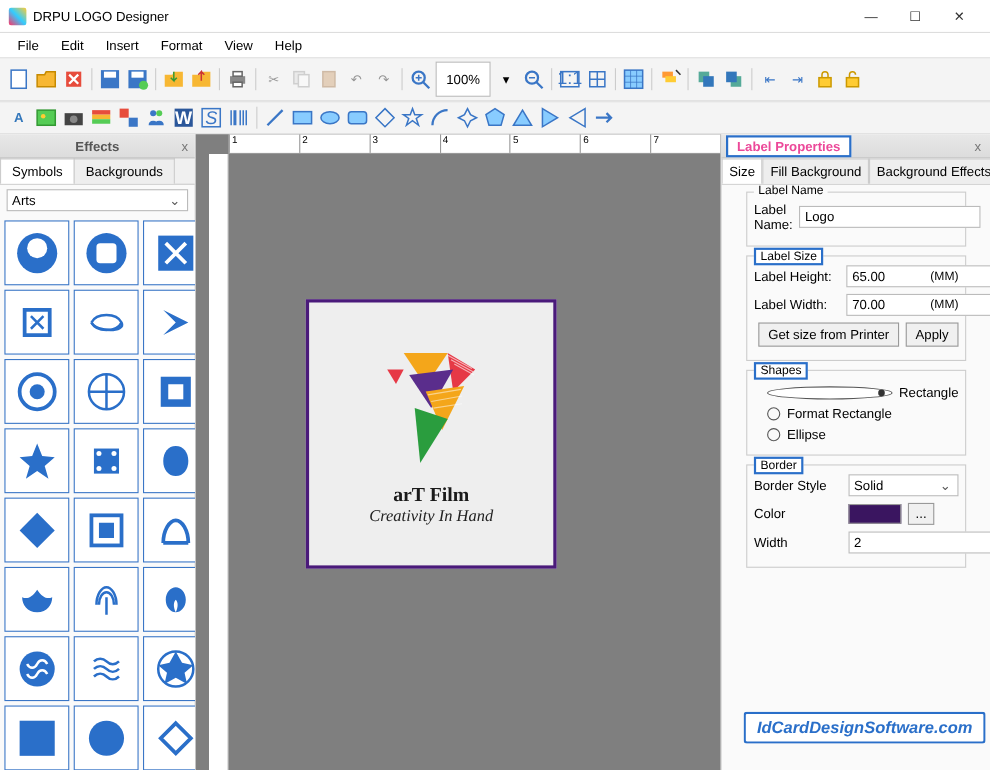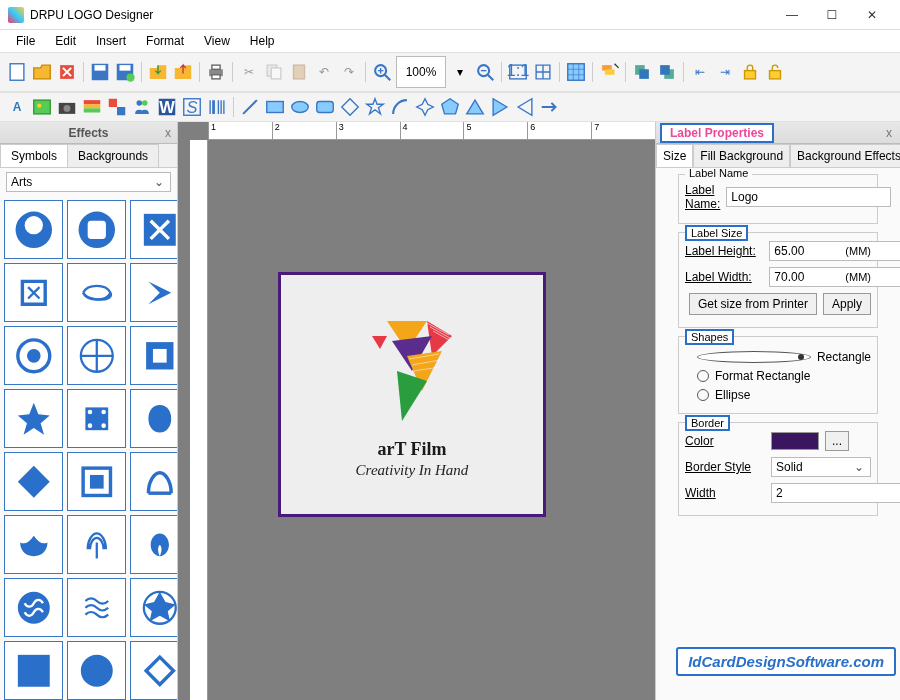--- a/index.html
+++ b/index.html
@@ -23,37 +23,37 @@
 .tab { padding: 4px 10px; border: 1px solid #ccc; border-bottom: none; background: #fff; margin-right: -1px; }
 .tab.inactive { background: #eee; }
 .catsel { margin: 4px 6px; height: 20px; border: 1px solid #bbb; display: flex; align-items: center; padding: 0 4px; background: #fff; position: relative; }
 .catsel::after { content: "⌄"; position: absolute; right: 6px; color: #555; }
 .symgrid { flex: 1; overflow-y: auto; padding: 4px; display: grid; grid-template-columns: repeat(3, 1fr); gap: 4px; }
 .symcell { aspect-ratio: 1; border: 1px solid #3a76c6; background: #fff; display: flex; align-items: center; justify-content: center; }
 .symcell svg { width: 80%; height: 80%; }
 .canvasarea { flex: 1; background: #7f7f7f; position: relative; overflow: hidden; }
 .hruler { position: absolute; top: 0; left: 30px; right: 0; height: 18px; background: #fff; border-bottom: 1px solid #999; font-size: 9px; display: flex; }
 .vruler { position: absolute; top: 18px; left: 12px; width: 18px; bottom: 0; background: #fff; border-right: 1px solid #999; }
-.canvas { position: absolute; top: 150px; left: 100px; width: 268px; height: 245px; background: #eee; border: 3px solid #4a1a7a; display: flex; flex-direction: column; align-items: center; justify-content: center; }
+.canvas { position: absolute; top: 150px; left: 100px; width: 228px; height: 245px; background: #eee; border: 3px solid #4a1a7a; display: flex; flex-direction: column; align-items: center; justify-content: center; }
 .logo { width: 140px; height: 130px; position: relative; margin-top: -10px; }
 .logotxt1 { font-family: "Comic Sans MS", cursive; font-weight: bold; font-size: 18px; color: #1a1a1a; margin-top: 8px; }
 .logotxt2 { font-family: Georgia, serif; font-style: italic; font-size: 15px; color: #222; margin-top: 2px; }
 .rightpanel { width: 245px; background: #fafafa; border-left: 1px solid #ccc; display: flex; flex-direction: column; }
 .rphdr { background: linear-gradient(#e8e8e8,#dcdcdc); height: 22px; display: flex; align-items: center; padding: 0 4px; border-bottom: 1px solid #bbb; }
 .rphdr .ttl { border: 2px solid #2a6fc9; padding: 1px 8px; background: #fff; font-weight: bold; color: #ec4899; }
 .rphdr .x { margin-left: auto; color: #777; padding: 0 4px; }
 .rtabs { display: flex; border-bottom: 1px solid #ccc; font-size: 11px; }
 .rtab { padding: 4px 6px; border: 1px solid #ccc; border-bottom: none; background: #fff; white-space: nowrap; }
 .rtab.inactive { background: #eee; }
 .propbody { padding: 6px 22px; overflow-y: auto; flex: 1; }
 .fgroup { border: 1px solid #ccc; margin-bottom: 8px; padding: 8px 6px 6px; position: relative; }
 .fgroup .fgt { position: absolute; top: -8px; left: 6px; background: #fafafa; padding: 0 4px; font-size: 11px; }
 .fgroup .fgt.boxed { border: 2px solid #2a6fc9; background: #fff; }
 .frow { display: flex; align-items: center; gap: 6px; margin-bottom: 6px; }
-.frow label { width: 80px; text-decoration: underline; }
+.frow label { width: 80px; }
 .inp { border: 1px solid #bbb; height: 20px; padding: 0 4px; background: #fff; flex: 1; }
 .spin { width: 70px; display: flex; }
 .spin .inp { flex: 1; }
 .unit { font-size: 11px; }
 .btn { border: 1px solid #999; background: #f0f0f0; padding: 3px 8px; }
 .radio { display: flex; align-items: center; gap: 6px; margin: 5px 0 5px 12px; text-align: right; }
 .radio .r { width: 12px; height: 12px; border: 1px solid #555; border-radius: 50%; display: flex; align-items: center; justify-content: center; }
 .radio .r.sel::after { content: ""; width: 6px; height: 6px; background: #333; border-radius: 50%; }
 .sel { border: 1px solid #bbb; height: 20px; background: #fff; display: flex; align-items: center; padding: 0 4px; position: relative; flex: 1; }
 .sel::after { content: "⌄"; position: absolute; right: 6px; color: #555; }
@@ -574,29 +574,29 @@
             <span>Format Rectangle</span>
           </div>
         <div class="radio">
             <div class="r"></div>
             <span>Ellipse</span>
           </div>
       </div>
       <div class="fgroup">
         <span class="fgt boxed">Border</span>
         <div class="frow">
-          <label>Color</label>
-          <div class="cbox"></div>
-          <button class="btn" style="padding:2px 6px">...</button>
-        </div>
-        <div class="frow">
           <label>Border Style</label>
           <div class="sel">
               <span>Solid</span>
             </div>
+        </div>
+        <div class="frow">
+          <label>Color</label>
+          <div class="cbox"></div>
+          <button class="btn" style="padding:2px 6px">...</button>
         </div>
         <div class="frow">
           <label>Width</label>
           <div class="spin" style="width:50px">
               <input class="inp" value="2" style="">
             </div>
         </div>
       </div>
     </div>
   </div>

